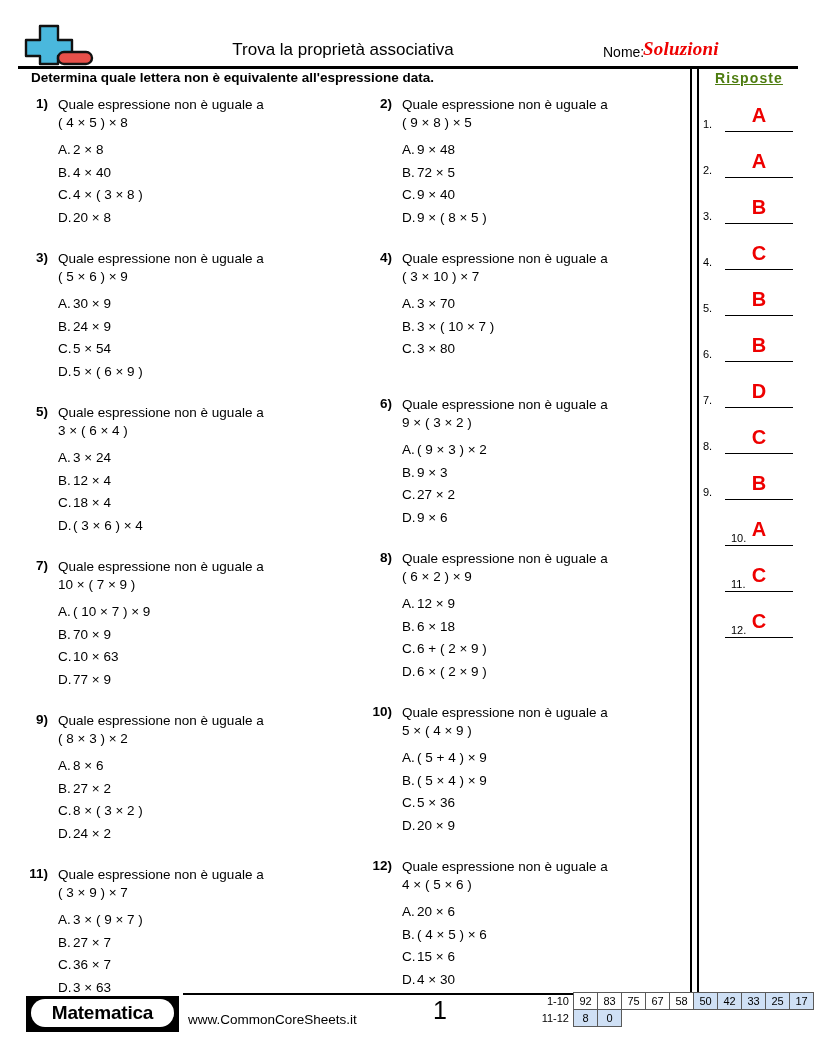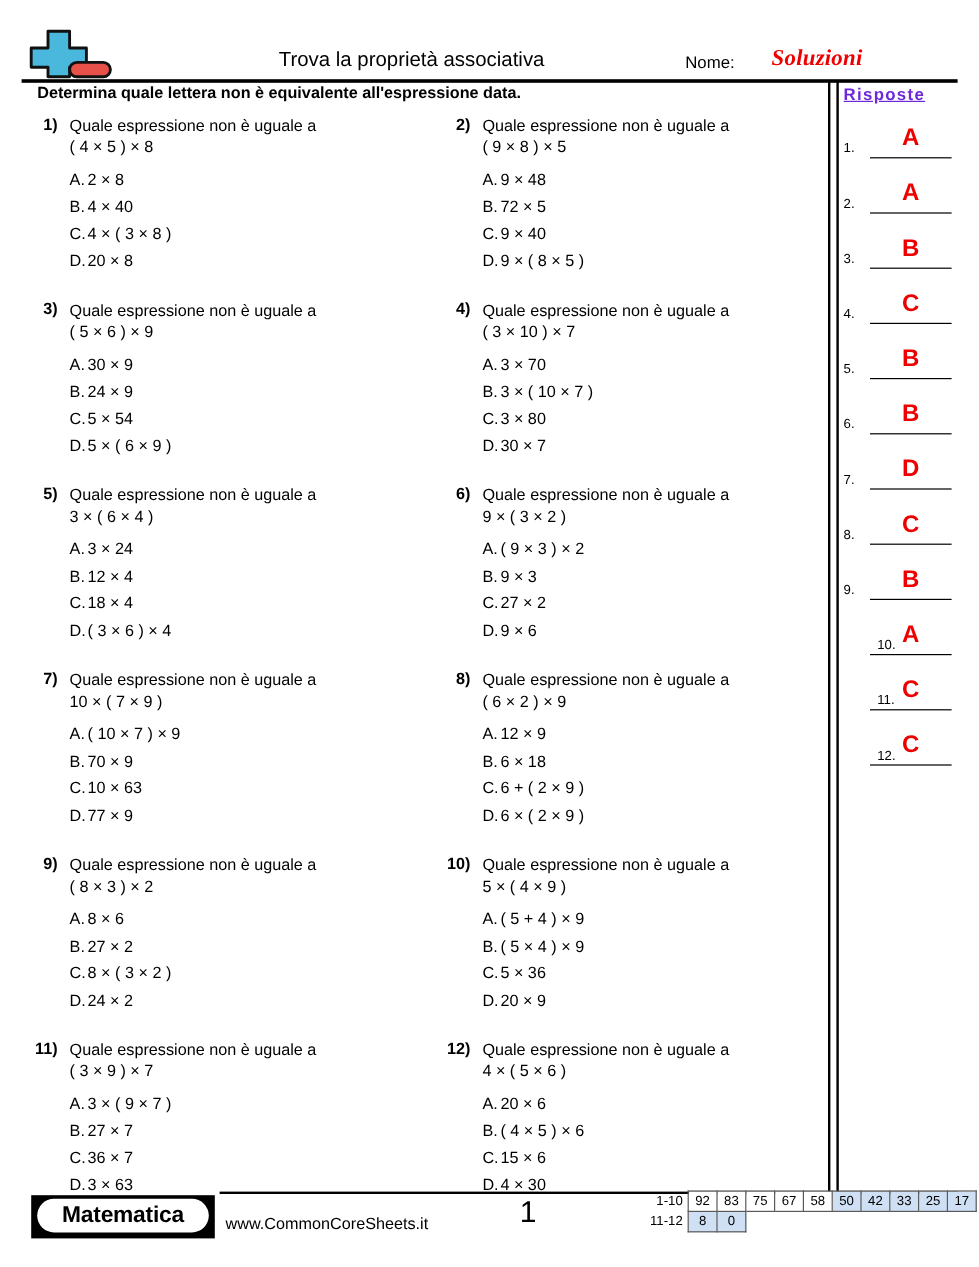--- a/index.html
+++ b/index.html
@@ -42,21 +42,21 @@
     top: 22px;
     width: 430px;
     text-align: center;
     font-size: 17px;
     line-height: 20px;
     color: #000;
     white-space: nowrap;
   }
   .nome-label {
     position: absolute;
-    left: 553px;
+    left: 585px;
     top: 26px;
     font-size: 14px;
     color: #000;
   }
   .nome-value {
     position: absolute;
     left: 625px;
     top: 20px;
     font-size: 19px;
     font-weight: bold;
@@ -150,22 +150,22 @@
     position: absolute;
     left: 703px;
     top: 70px;
     width: 100px;
   }
   .answers-title {
     font-size: 14px;
     font-weight: bold;
     text-decoration: underline;
     letter-spacing: 1.1px;
-    color: #6d28d9;
-    text-align: left;
+    color: #4d7c0f;
+    text-align: center;
     width: 92px;
   }
   .answer-row {
     position: relative;
     height: 46px;
   }
   .answer-row .anum {
     position: absolute;
     left: 0px;
     bottom: 2px;
@@ -395,21 +395,20 @@
       </div>
       <div class="question">
         <div class="qnum">4)</div>
         <div class="qbody">
           <div class="qprompt">Quale espressione non è uguale a</div>
           <div class="qexpr">( 3 × 10 ) × 7</div>
           <div class="choices">
             <div class="choice"><span class="cl">A.</span><span>3 × 70</span></div>
             <div class="choice"><span class="cl">B.</span><span>3 × ( 10 × 7 )</span></div>
             <div class="choice"><span class="cl">C.</span><span>3 × 80</span></div>
-            <div class="choice"><span class="cl">D.</span><span>30 × 7</span></div>
           </div>
         </div>
       </div>
       <div class="question">
         <div class="qnum">6)</div>
         <div class="qbody">
           <div class="qprompt">Quale espressione non è uguale a</div>
           <div class="qexpr">9 × ( 3 × 2 )</div>
           <div class="choices">
             <div class="choice"><span class="cl">A.</span><span>( 9 × 3 ) × 2</span></div>

